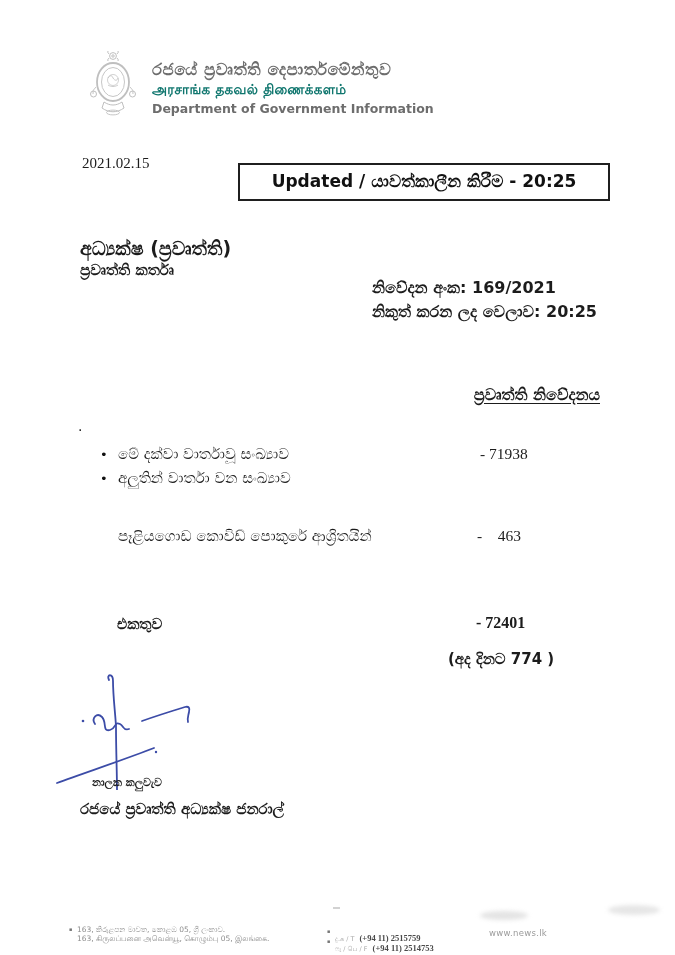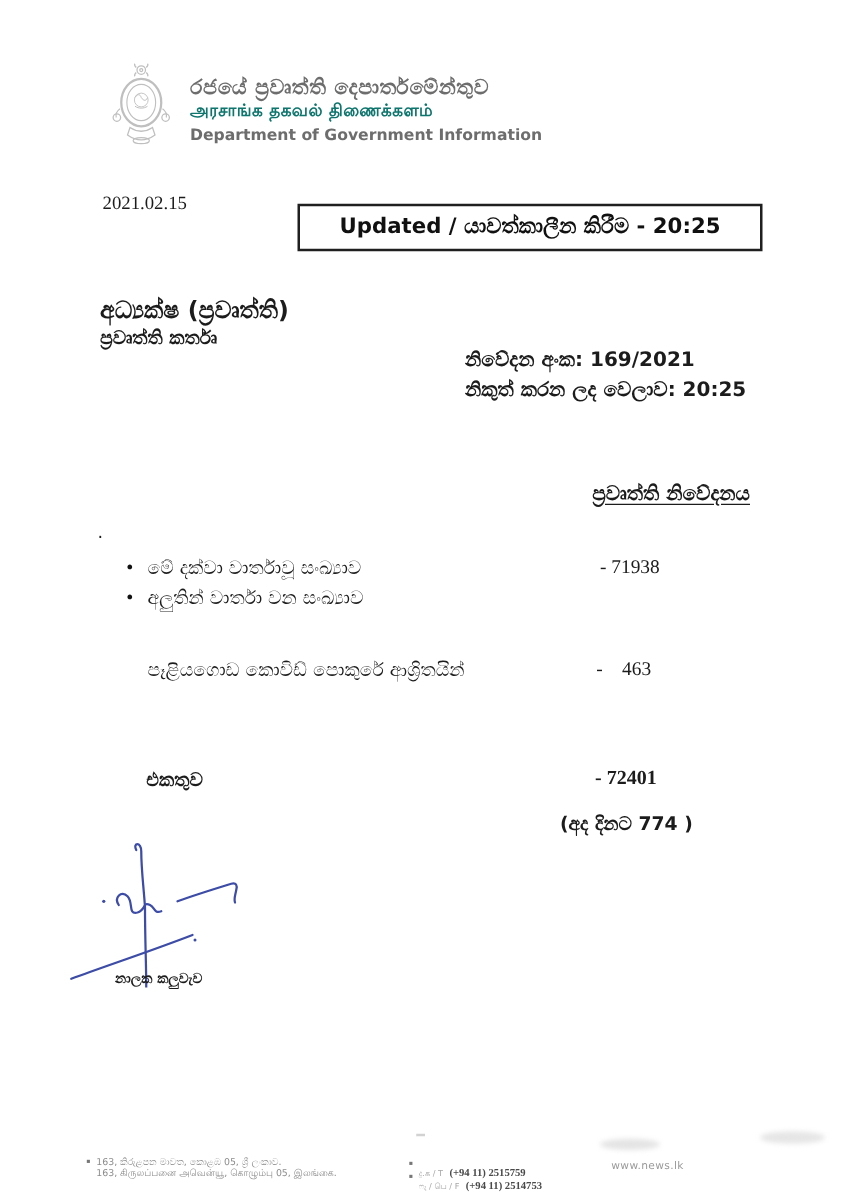--- a/index.html
+++ b/index.html
@@ -106,20 +106,21 @@
     <svg width="260" height="118" viewBox="0 0 260 118" fill="none" stroke="#2c3da0" stroke-width="1.8" stroke-linecap="round" opacity="0.92">
       <path d="M54,8 C51,2 58,1 58,9 C58,24 60,38 61,54 C61,80 62,100 62,118"></path>
       <path d="M40,52 C36,46 42,40 47,45 C52,50 47,60 55,58 C62,56 59,49 65,52 C69,54 68,59 74,57"></path>
       <circle cx="28" cy="49" r="1.3" fill="#2c3da0" stroke="none"></circle>
       <path d="M87,49 C101,44 117,39 130,35 C134,34 135,36 134,40 C133,45 132,47 133,50"></path>
       <path d="M2,111 C32,100 68,88 99,76"></path>
       <circle cx="101" cy="80" r="1.2" fill="#2c3da0" stroke="none"></circle>
     </svg>
   </div>
   <div class="abs sig-name">නාලක කලුවැව</div>
+  <div class="abs sig-desig">රජයේ ප්‍රවෘත්ති අධ්‍යක්ෂ ජනරාල්</div>
 
   <div class="abs artifact-dash"></div>
   <div class="abs artifact-blur1"></div>
   <div class="abs artifact-blur2"></div>
 
   <span class="abs ft-sq" style="left:69px;top:926px;">▪</span>
   <div class="abs ft-addr" style="left:77px;top:925px;">163, කිරුළපන මාවත, කොළඹ 05, ශ්‍රී ලංකාව.</div>
   <div class="abs ft-addr" style="left:77px;top:934px;">163, கிருலப்பனை அவென்யூ, கொழும்பு 05, இலங்கை.</div>
 
   <span class="abs ft-sq" style="left:327px;top:928px;">▪</span>

